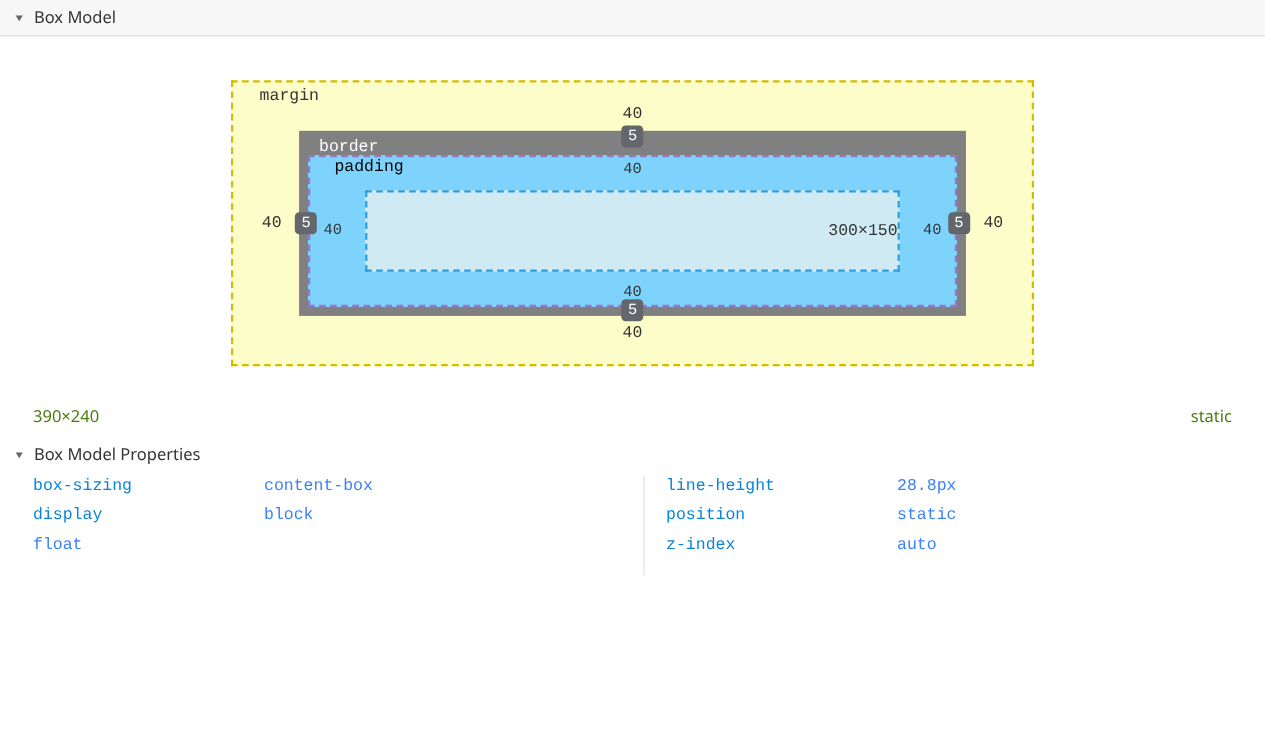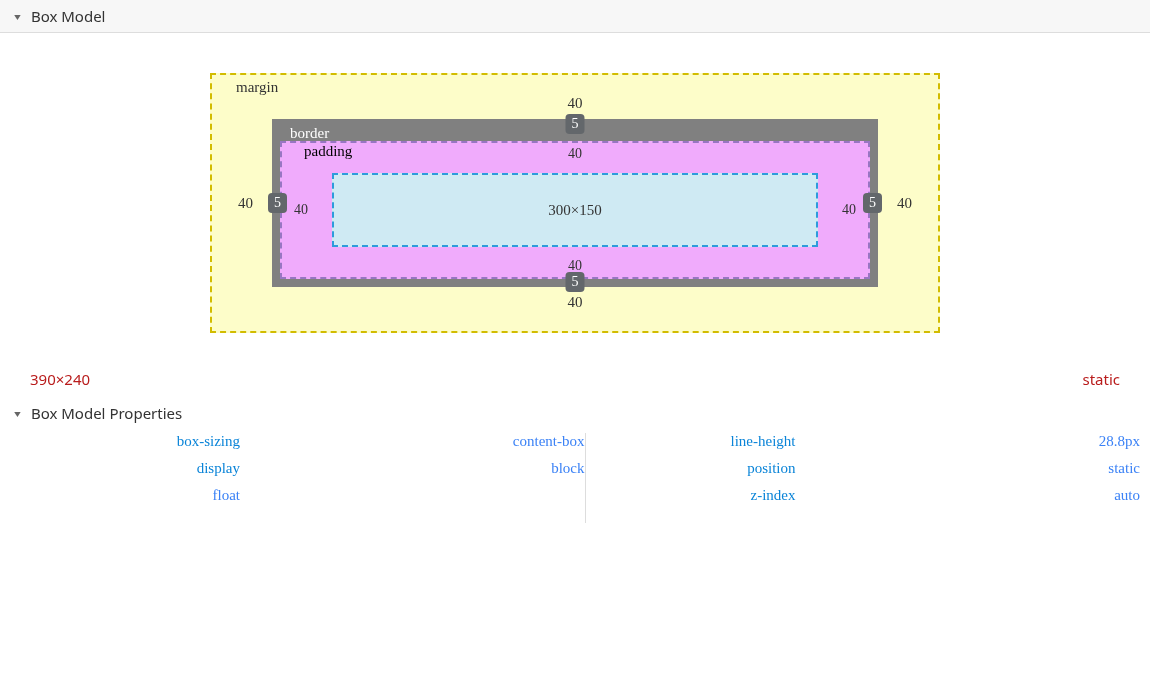--- a/index.html
+++ b/index.html
@@ -2,21 +2,21 @@
 <html><head>
   <meta charset="utf-8">
   <style>
     * { margin: 0; padding: 0; box-sizing: border-box; }
     body {
       font-family: -apple-system, 'Segoe UI', system-ui, sans-serif;
       font-size: 14px;
       color: #333;
       background: #fff;
     }
-    .mono { font-family: Liberation Serif, serif; }
+    .mono { font-family: Liberation Mono, monospace; }
     .header {
       background: #f7f7f7;
       border-bottom: 1px solid #ddd;
       padding: 6px 12px;
       display: flex;
       align-items: center;
       font-size: 15px;
       color: #333;
     }
     .disclosure {
@@ -61,21 +61,21 @@
     }
     .border-label {
       position: absolute;
       top: 0px;
       left: 12px;
       font-size: 15px;
       color: #fff;
       z-index: 3;
     }
     .padding-box {
-      background: #f0abfc;
+      background: #7dd3fc;
       border: 2px dashed #9876c2;
       position: absolute;
       top: 16px;
       left: 2px;
       right: 2px;
       bottom: 2px;
     }
     .padding-label {
       position: absolute;
       top: 0px;
@@ -86,21 +86,21 @@
     .content-box {
       background: #cfeaf3;
       border: 2px dashed #2d9cdb;
       position: absolute;
       top: 30px;
       left: 50px;
       right: 50px;
       bottom: 30px;
       display: flex;
       align-items: center;
-      justify-content: center;
+      justify-content: flex-end;
       font-size: 15px;
     }
     .num {
       position: absolute;
       font-size: 15px;
       color: #333;
     }
     .margin-top { top: -30px; left: 50%; transform: translateX(-50%); }
     .margin-bottom { bottom: -30px; left: 50%; transform: translateX(-50%); }
     .margin-left { left: -40px; top: 50%; transform: translateY(-50%); }
@@ -124,34 +124,34 @@
     .pad-top { top: 3px; left: 50%; transform: translateX(-50%); font-size: 14px;}
     .pad-bottom { bottom: 3px; left: 50%; transform: translateX(-50%); font-size: 14px;}
     .pad-left { left: 12px; top: 50%; transform: translateY(-50%); font-size: 14px;}
     .pad-right { right: 12px; top: 50%; transform: translateY(-50%); font-size: 14px;}
     
     .summary-row {
       display: flex;
       justify-content: space-between;
       padding: 6px 30px 10px 30px;
       font-size: 15px;
-      color: #b91c1c;
+      color: #4d7c0f;
     }
     .section-header {
       padding: 4px 12px;
       display: flex;
       align-items: center;
       font-size: 15px;
       color: #333;
     }
     .props {
       display: grid;
       grid-template-columns: 1fr 1px 1fr;
       padding: 6px 10px 30px 30px;
-      text-align: right;
+      column-gap: 20px;
     }
     .props-col {
       display: grid;
       grid-template-columns: 210px auto;
       row-gap: 10px;
       align-content: start;
       font-size: 15px;
     }
     .divider {
       width: 1px;

